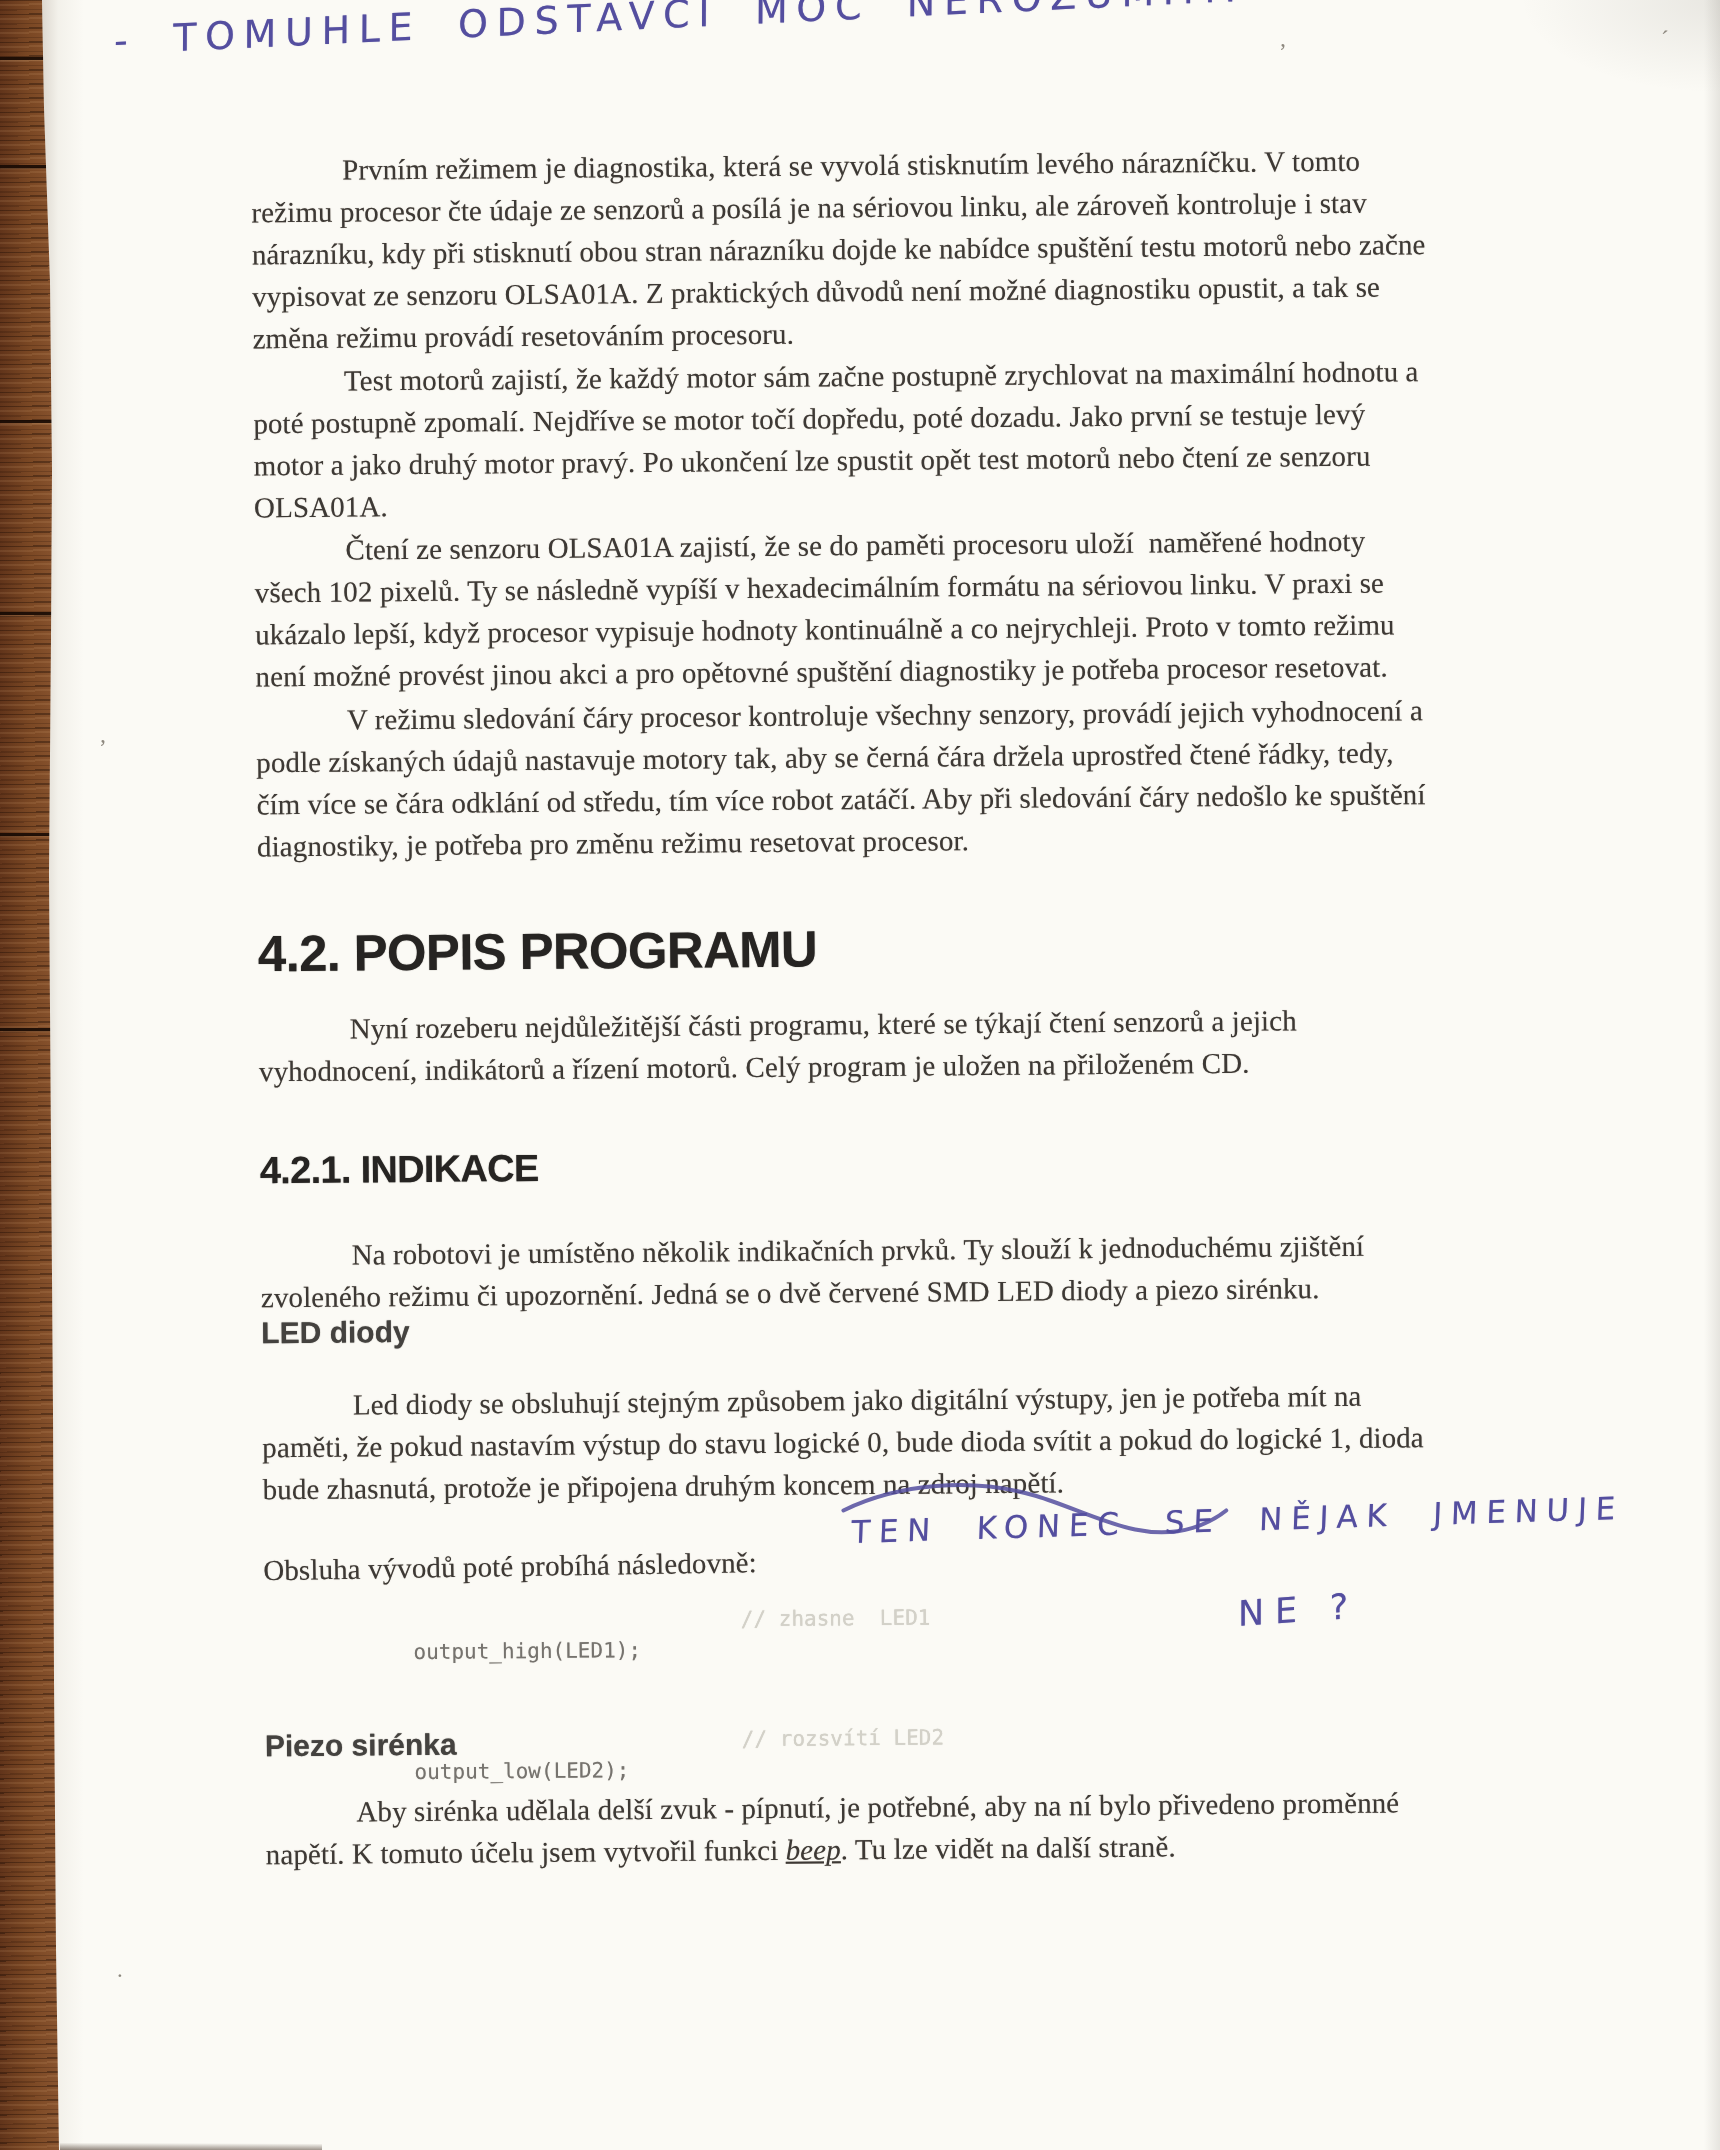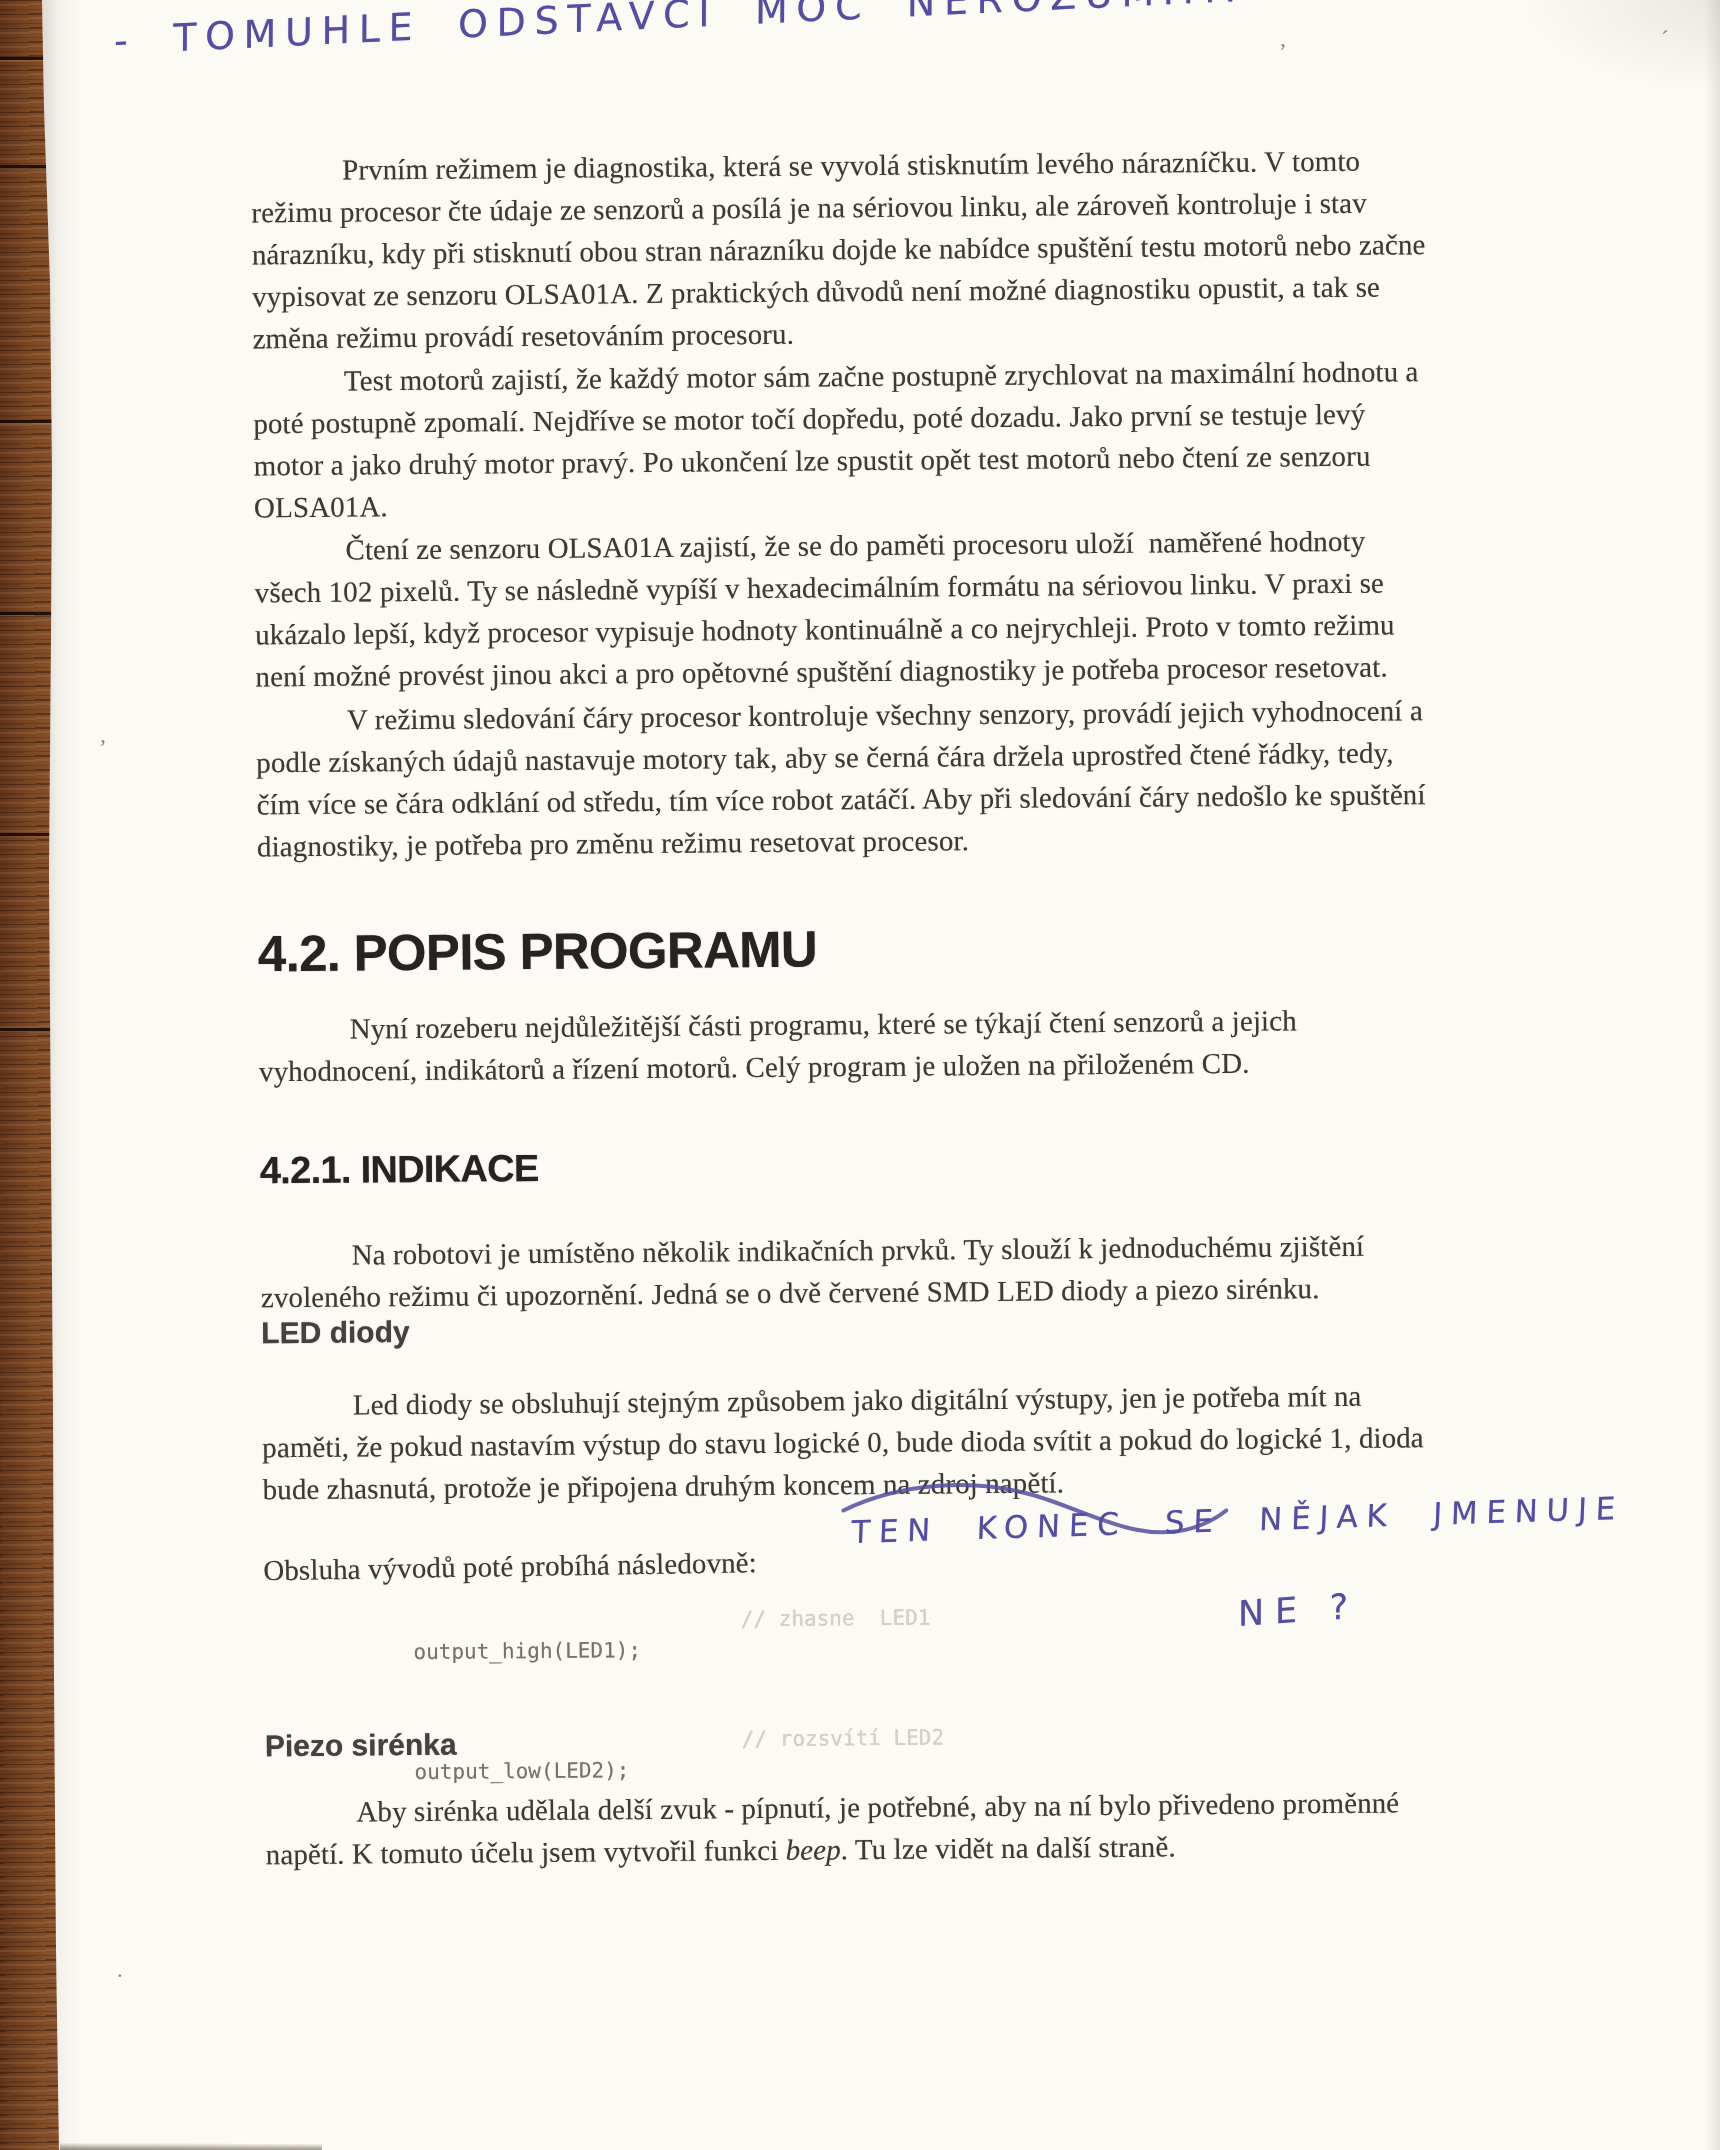--- a/index.html
+++ b/index.html
@@ -57,21 +57,21 @@
     text-shadow:0 0 0.8px rgba(84,78,159,.55);white-space:pre;}
   .hand-top{left:114px;top:19px;font-size:38px;letter-spacing:8.7px;word-spacing:16px;
     transform:rotate(-2.7deg) skewX(-3deg);transform-origin:left bottom;}
   .hand-mid1{left:852px;top:1514px;font-size:31px;letter-spacing:8.7px;word-spacing:19px;
     transform:rotate(-1.8deg) skewX(-4deg);transform-origin:left top;}
   .hand-mid2{left:1238px;top:1594px;font-size:35px;letter-spacing:10.8px;
     transform:rotate(-4deg) skewX(-4deg);transform-origin:left top;}
   .underline-svg{position:absolute;left:837px;top:1469px;}
 
   .speck{position:absolute;color:#8d887e;font-size:23px;font-family:"Liberation Serif",serif;}
-  em{font-style:italic;}
+  em{font-style:italic;text-decoration:underline;}
 </style>
 </head>
 <body>
 
 <div id="stage">
 
   <div class="wood"></div>
   <div class="plank-gap" style="top:57px"></div>
   <div class="plank-gap" style="top:165px"></div>
   <div class="plank-gap" style="top:420px"></div>

